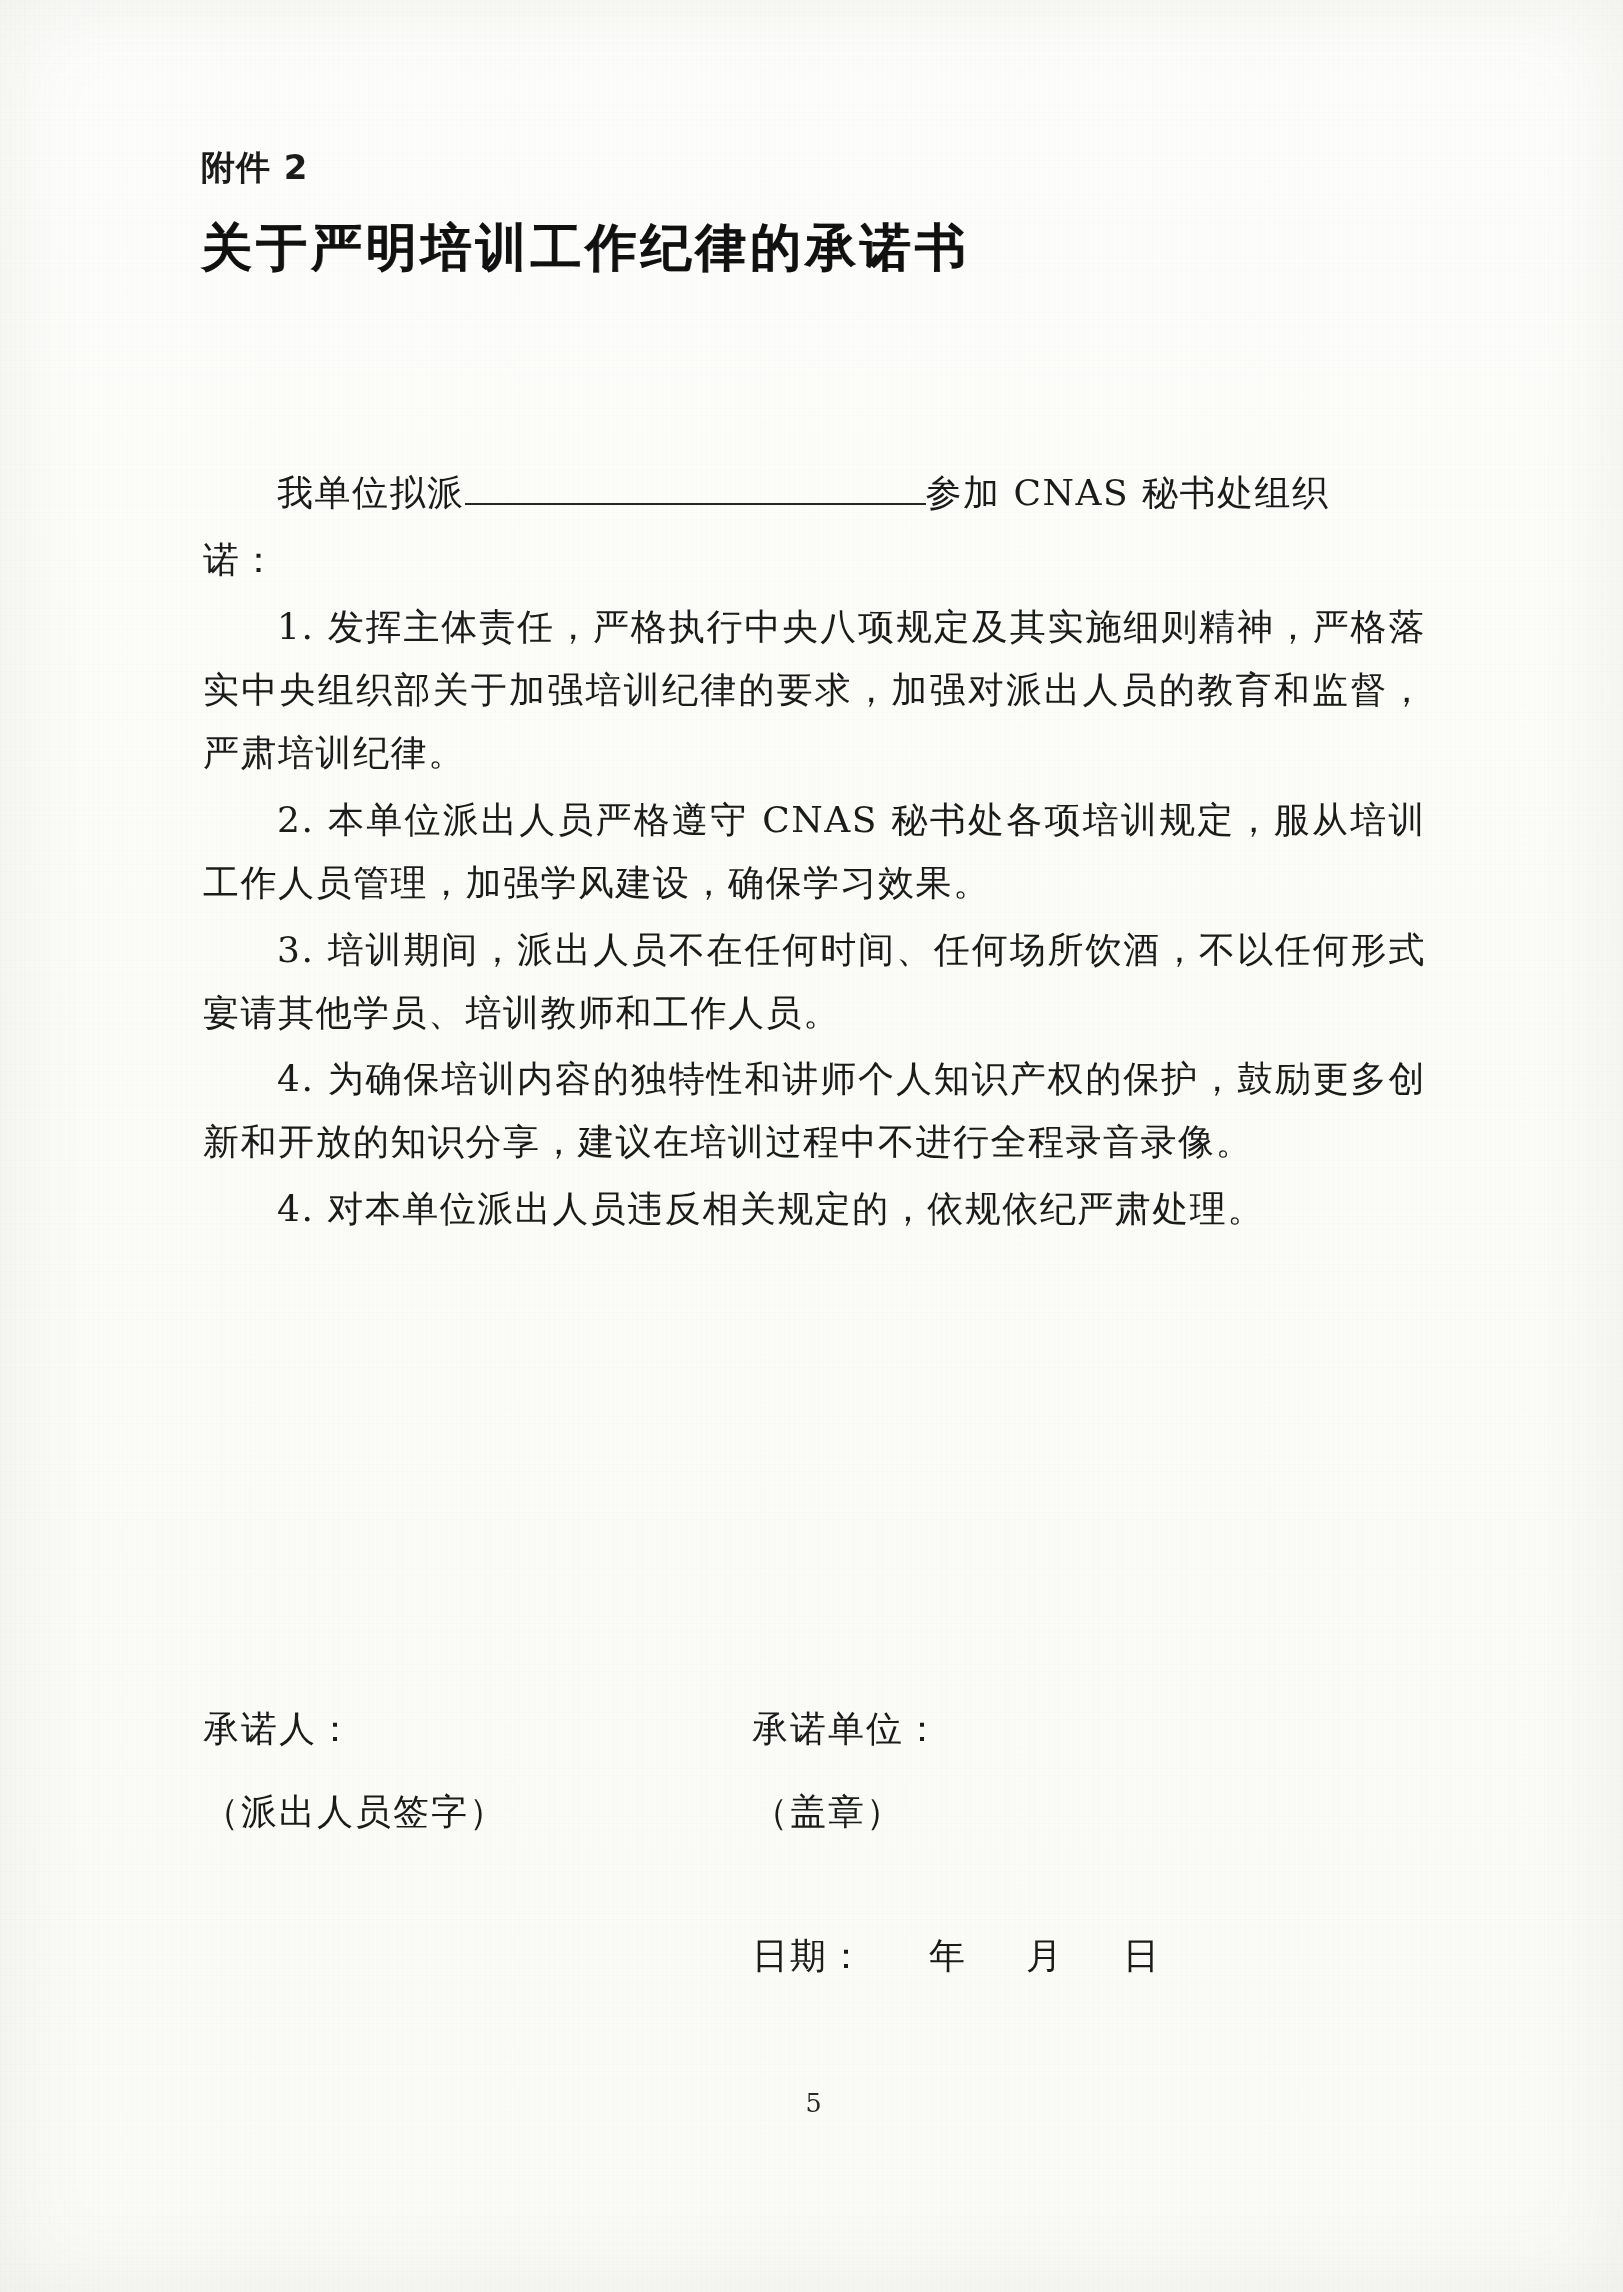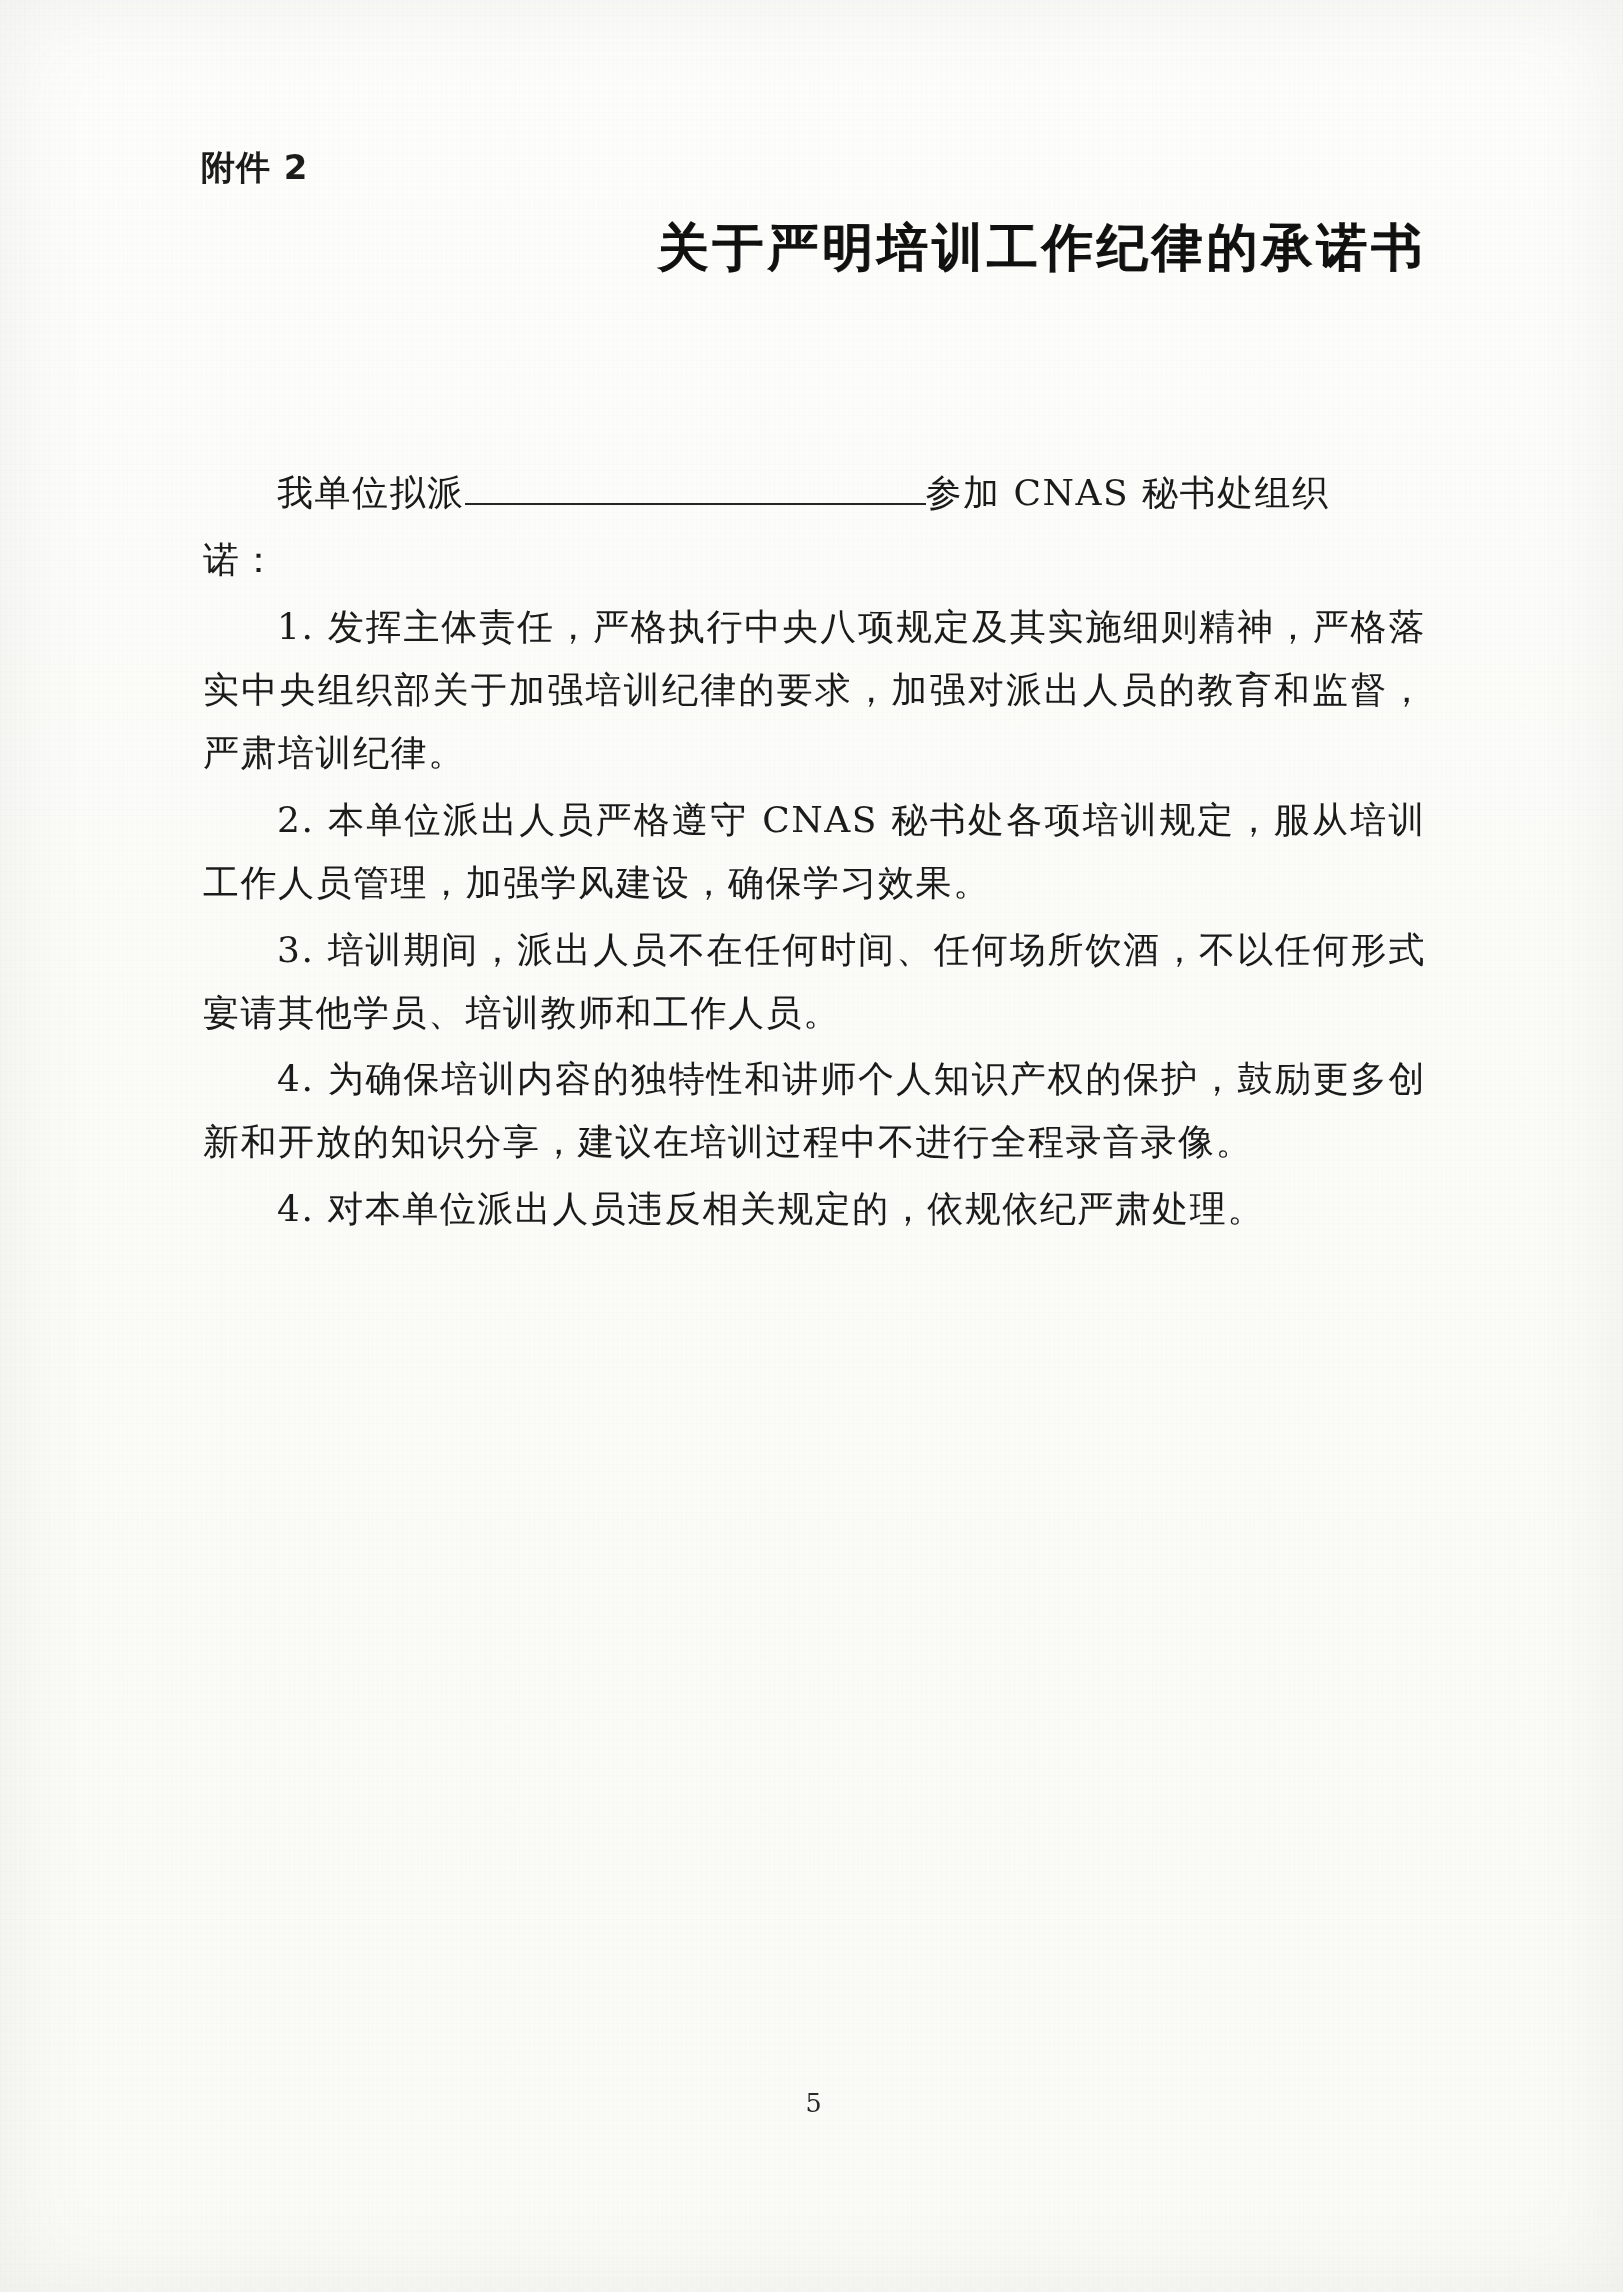--- a/index.html
+++ b/index.html
@@ -54,21 +54,21 @@
     font-weight: 700;
     letter-spacing: 1px;
     color: #1c1c1c;
   }
 
   .doc-title {
     position: absolute;
     left: 0;
     top: 214px;
     width: 1225px;
-    text-align: right;
+    text-align: left;
     font-family: "DejaVu Serif", "Liberation Serif", serif;
     font-size: 51px;
     font-weight: 700;
     letter-spacing: 3.9px;
     color: #111111;
     text-shadow: 0.6px 0 0 rgba(0,0,0,0.55);
   }
 
   .body-block {
     position: absolute;
@@ -170,20 +170,33 @@
       </p>
 
       <p class="para numbered">1. 发挥主体责任，严格执行中央八项规定及其实施细则精神，严格落实中央组织部关于加强培训纪律的要求，加强对派出人员的教育和监督，严肃培训纪律。</p>
       <p class="para numbered">2. 本单位派出人员严格遵守 CNAS 秘书处各项培训规定，服从培训工作人员管理，加强学风建设，确保学习效果。</p>
       <p class="para numbered">3. 培训期间，派出人员不在任何时间、任何场所饮酒，不以任何形式宴请其他学员、培训教师和工作人员。</p>
       <p class="para numbered">4. 为确保培训内容的独特性和讲师个人知识产权的保护，鼓励更多创新和开放的知识分享，建议在培训过程中不进行全程录音录像。</p>
       <p class="para numbered">4. 对本单位派出人员违反相关规定的，依规依纪严肃处理。</p>
 
     </div>
 
+    <div class="signature-block">
+      <div class="sig-row">
+        <span class="sig-left">承诺人：</span>
+        <span class="sig-right">承诺单位：</span>
+      </div>
+      <div class="sig-row spaced">
+        <span class="sig-left">（派出人员签字）</span>
+        <span class="sig-right">（盖章）</span>
+      </div>
+      <div class="date-row">
+        <span>日期：</span><span class="gap-sm"></span><span>年</span><span class="gap-md"></span><span>月</span><span class="gap-md"></span><span>日</span>
+      </div>
+    </div>
 
     <div class="page-number">5</div>
 
   </div>
 
   <div class="scan-noise"></div>
   <div class="edge-shadow"></div>
 </div>
 
 

